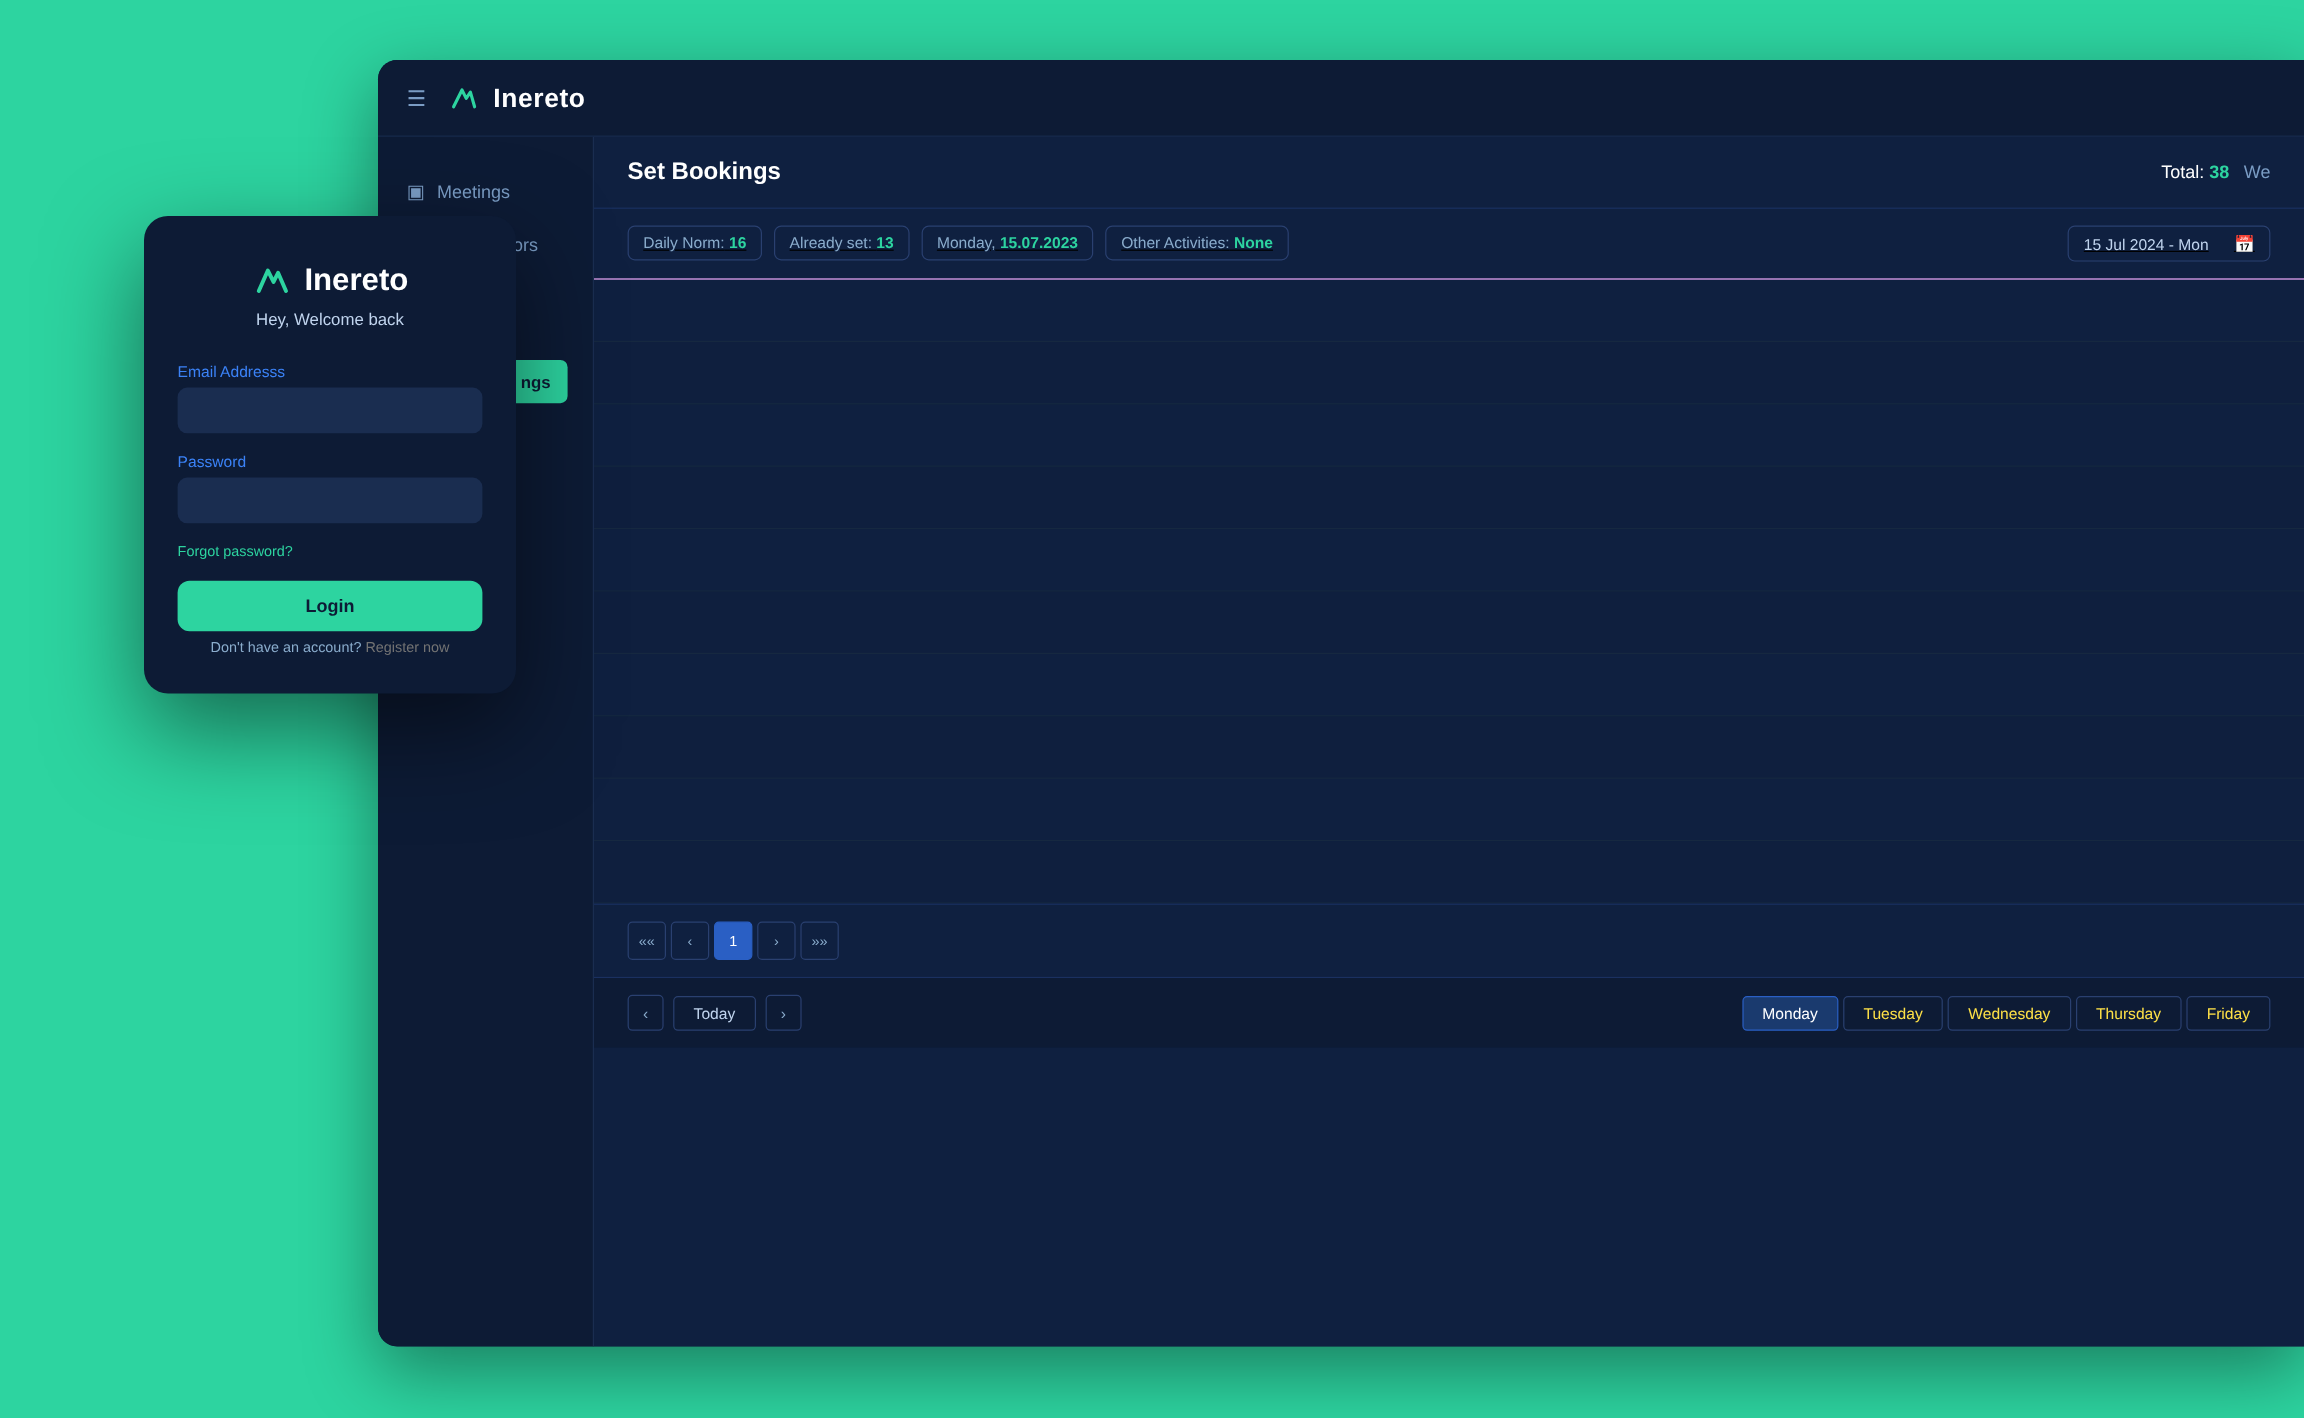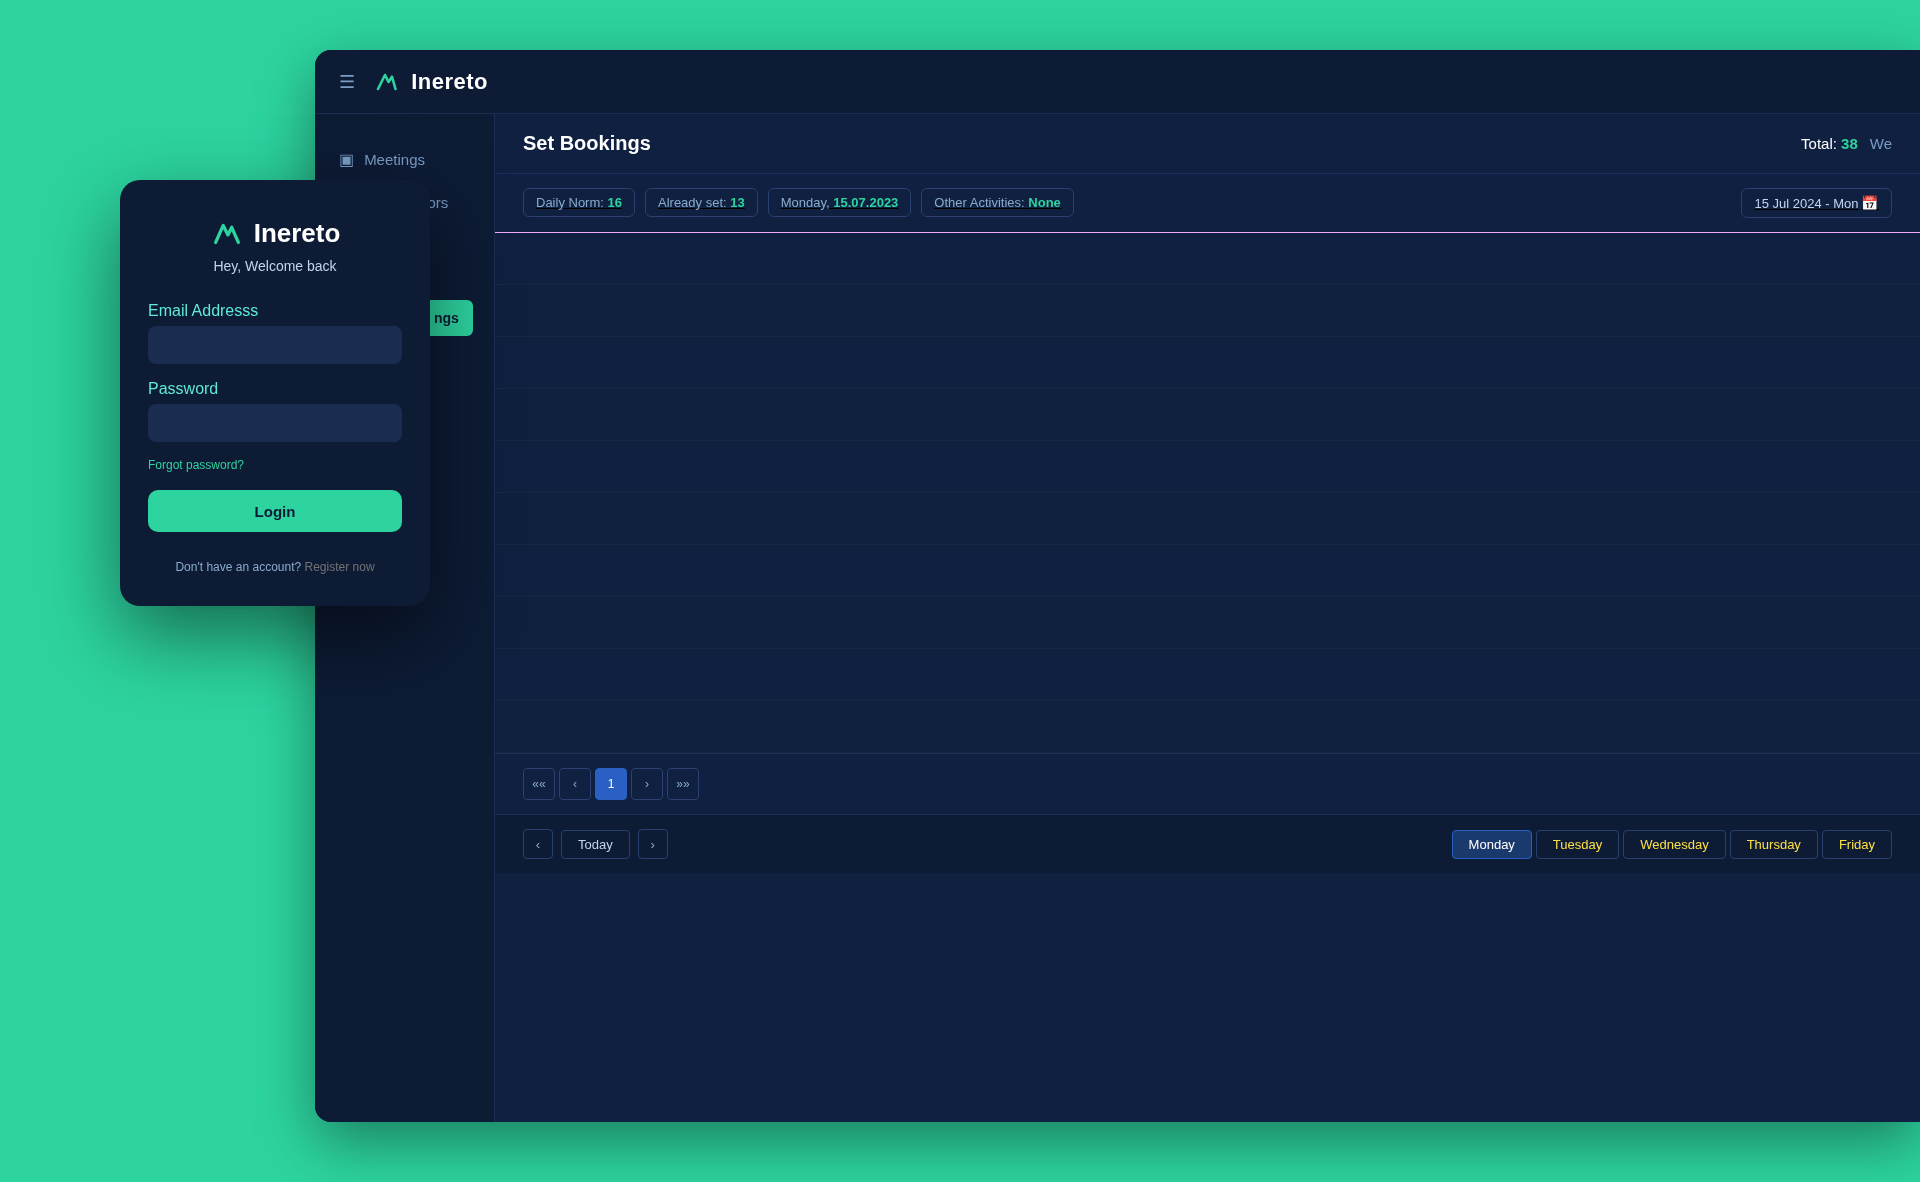--- a/index.html
+++ b/index.html
@@ -136,21 +136,21 @@
       background: transparent;
     }
     .filter-badge .badge-value {
       color: #2dd4a0;
       font-weight: 600;
     }
     .date-selector {
       margin-left: auto;
       display: flex;
       align-items: center;
-      gap: 3px;
+      gap: 21px;
       border: 1px solid #2a4070;
       border-radius: 6px;
       padding: 6px 12px;
       color: #c0d4ee;
       font-size: 13px;
       background: transparent;
     }
     .calendar-icon-small { color: #7a9cc4; font-size: 14px; }
 
     
@@ -277,22 +277,22 @@
       font-size: 26px;
       font-weight: 700;
     }
     .login-welcome {
       text-align: center;
       color: #c0d4ee;
       font-size: 14px;
       margin-bottom: 28px;
     }
     .login-field-label {
-      color: #5eead4;
-      font-size: 16px;
+      color: #3b82f6;
+      font-size: 13px;
       margin-bottom: 6px;
       display: block;
     }
     .login-input {
       width: 100%;
       height: 38px;
       background: #1a2d50;
       border: none;
       border-radius: 8px;
       padding: 0 12px;
@@ -311,21 +311,21 @@
     .login-btn {
       width: 100%;
       height: 42px;
       background: #2dd4a0;
       border: none;
       border-radius: 10px;
       color: #0d1b35;
       font-size: 15px;
       font-weight: 700;
       cursor: pointer;
-      margin-bottom: 28px;
+      margin-bottom: 6px;
     }
     .register-row {
       text-align: center;
       font-size: 12px;
       color: #8aaccc;
     }
     .register-link {
       color: #737373;
       cursor: pointer;
     }

